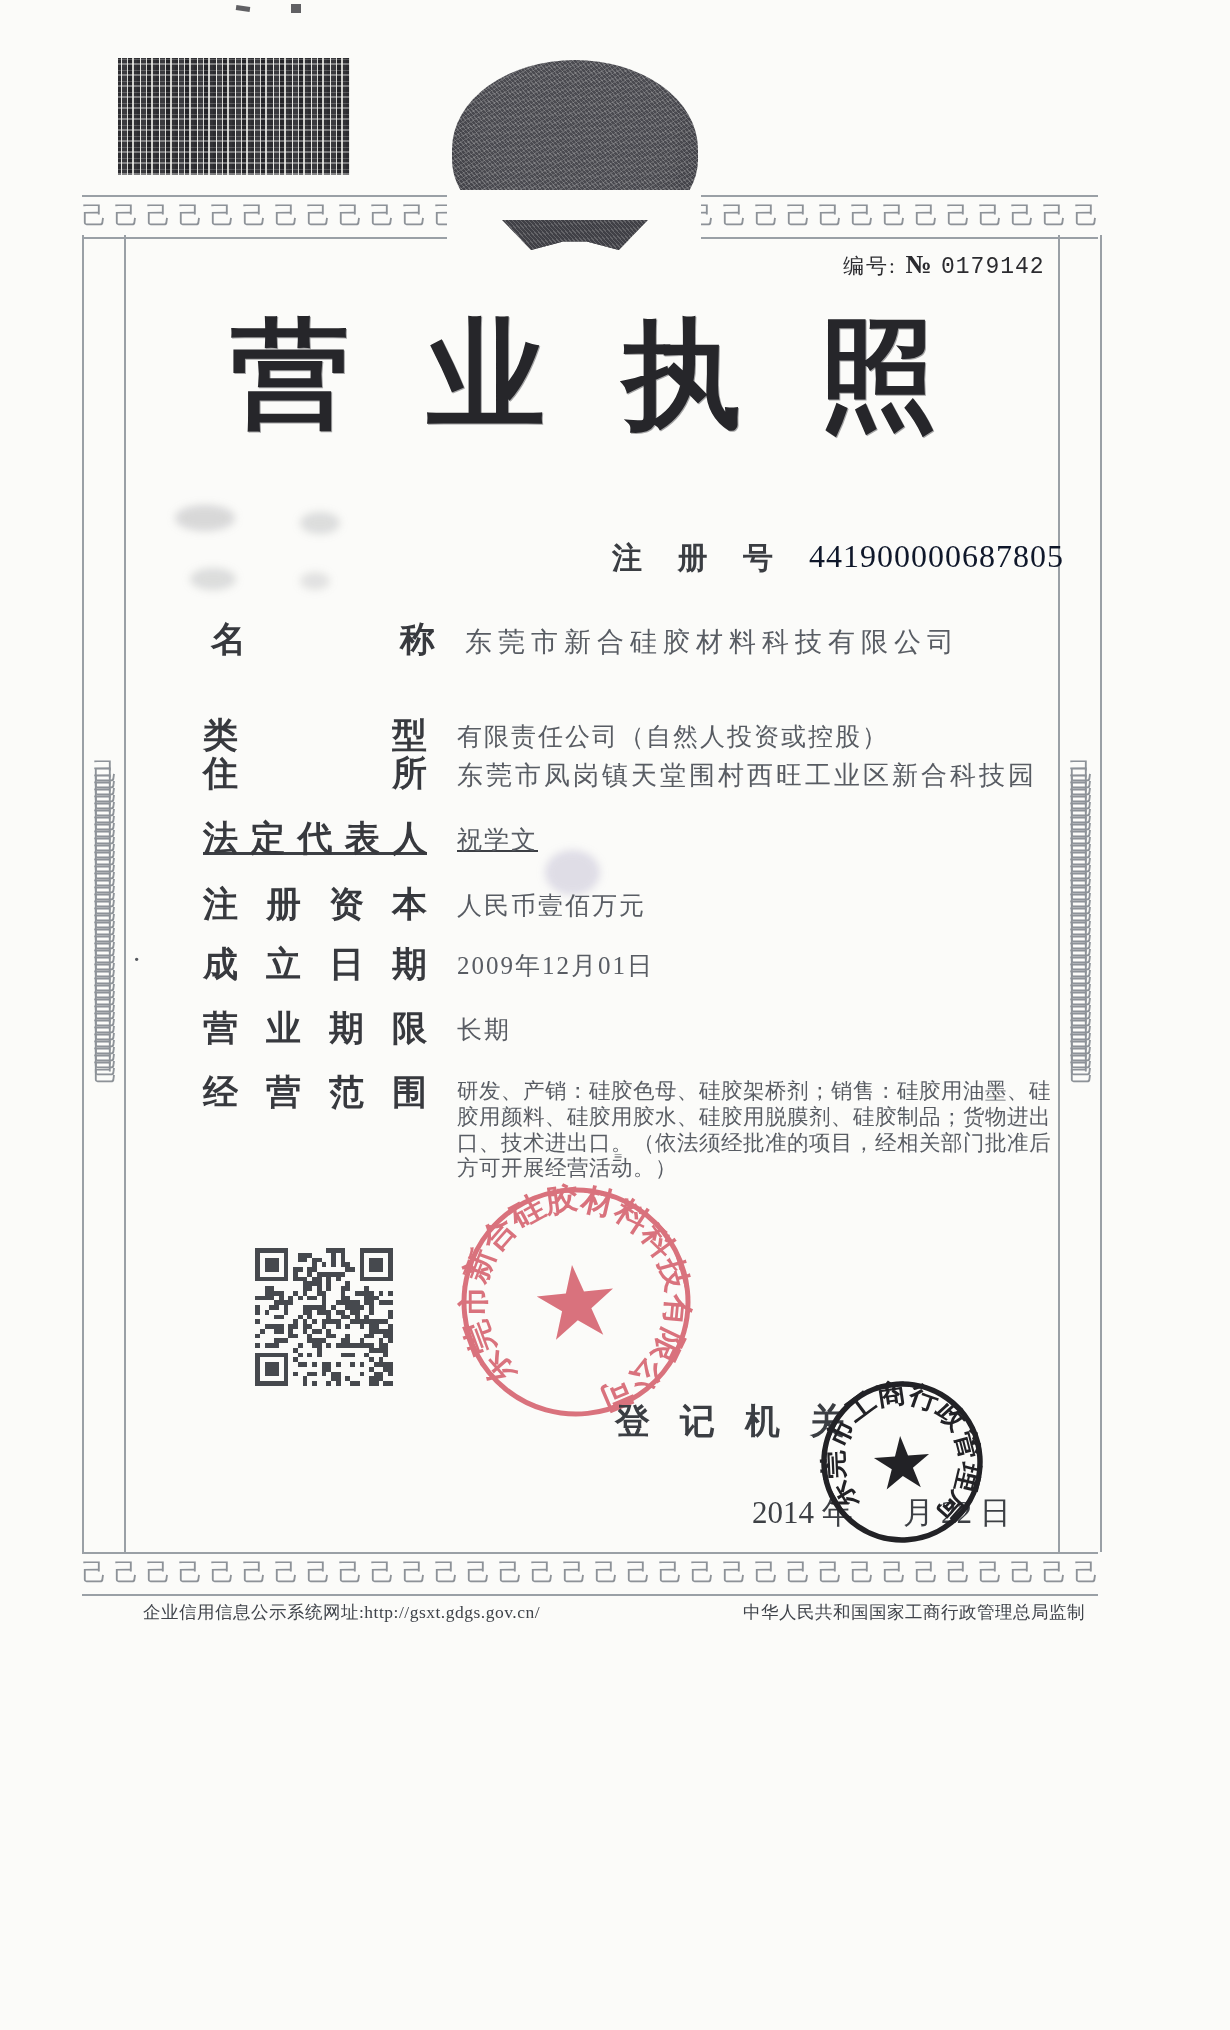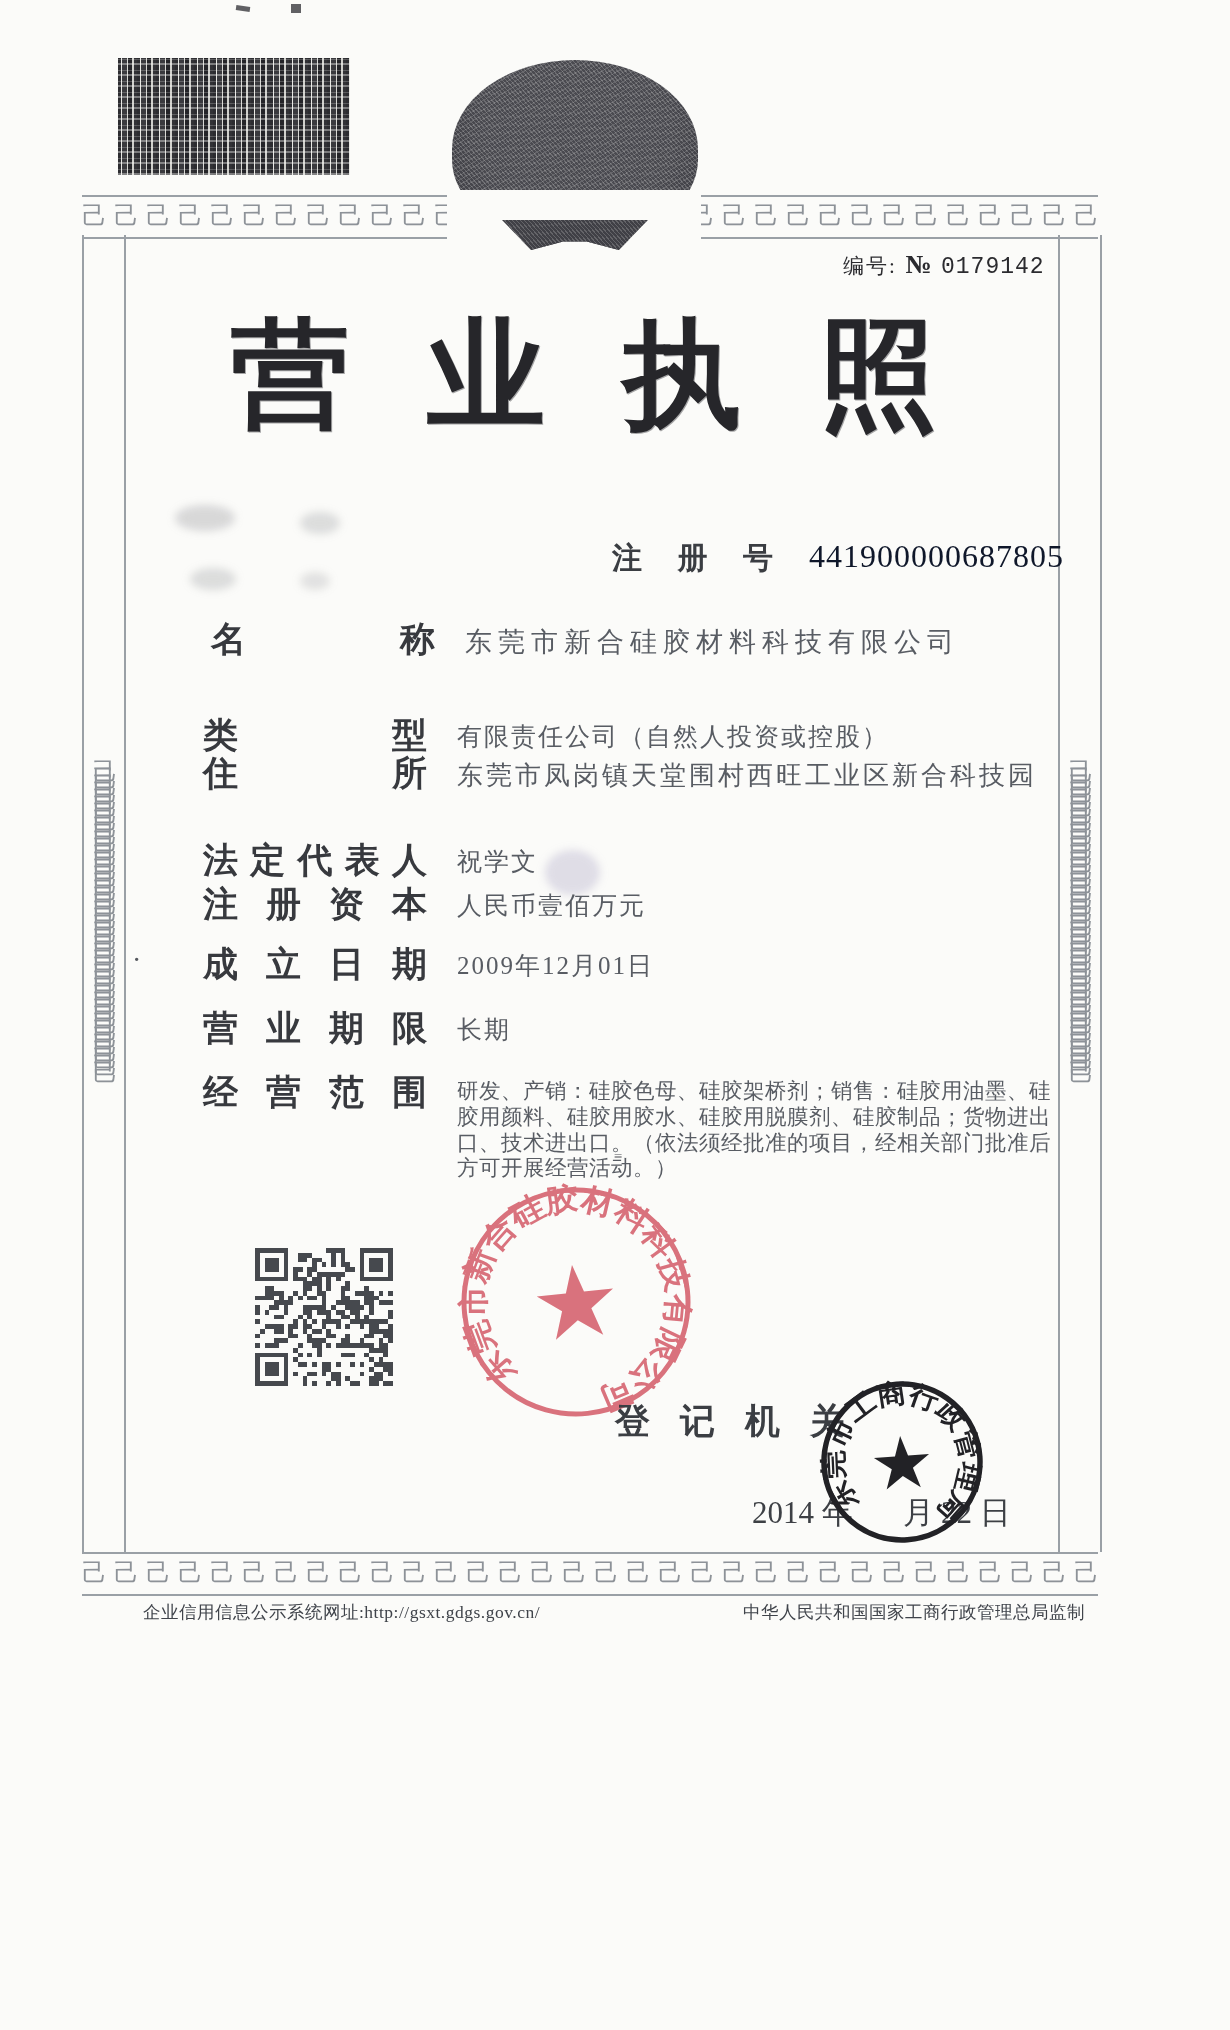--- a/index.html
+++ b/index.html
@@ -140,21 +140,21 @@
     <div class="fvalue v-name">东莞市新合硅胶材料科技有限公司</div>
   </div>
   <div class="field" style="top:676px;margin-top:40px;">
     <div class="flabel">类型</div>
     <div class="fvalue v-type">有限责任公司（自然人投资或控股）</div>
   </div>
   <div class="field" style="top:754px;">
     <div class="flabel">住所</div>
     <div class="fvalue v-addr">东莞市凤岗镇天堂围村西旺工业区新合科技园</div>
   </div>
-  <div class="field" style="top:841px;">
+  <div class="field" style="top:819px;text-decoration:underline;">
     <div class="flabel">法定代表人</div>
     <div class="fvalue v-small">祝学文</div>
   </div>
   <div class="field" style="top:885px;">
     <div class="flabel">注册资本</div>
     <div class="fvalue v-small">人民币壹佰万元</div>
   </div>
   <div class="field" style="top:945px;">
     <div class="flabel">成立日期</div>
     <div class="fvalue v-small">2009年12月01日</div>

